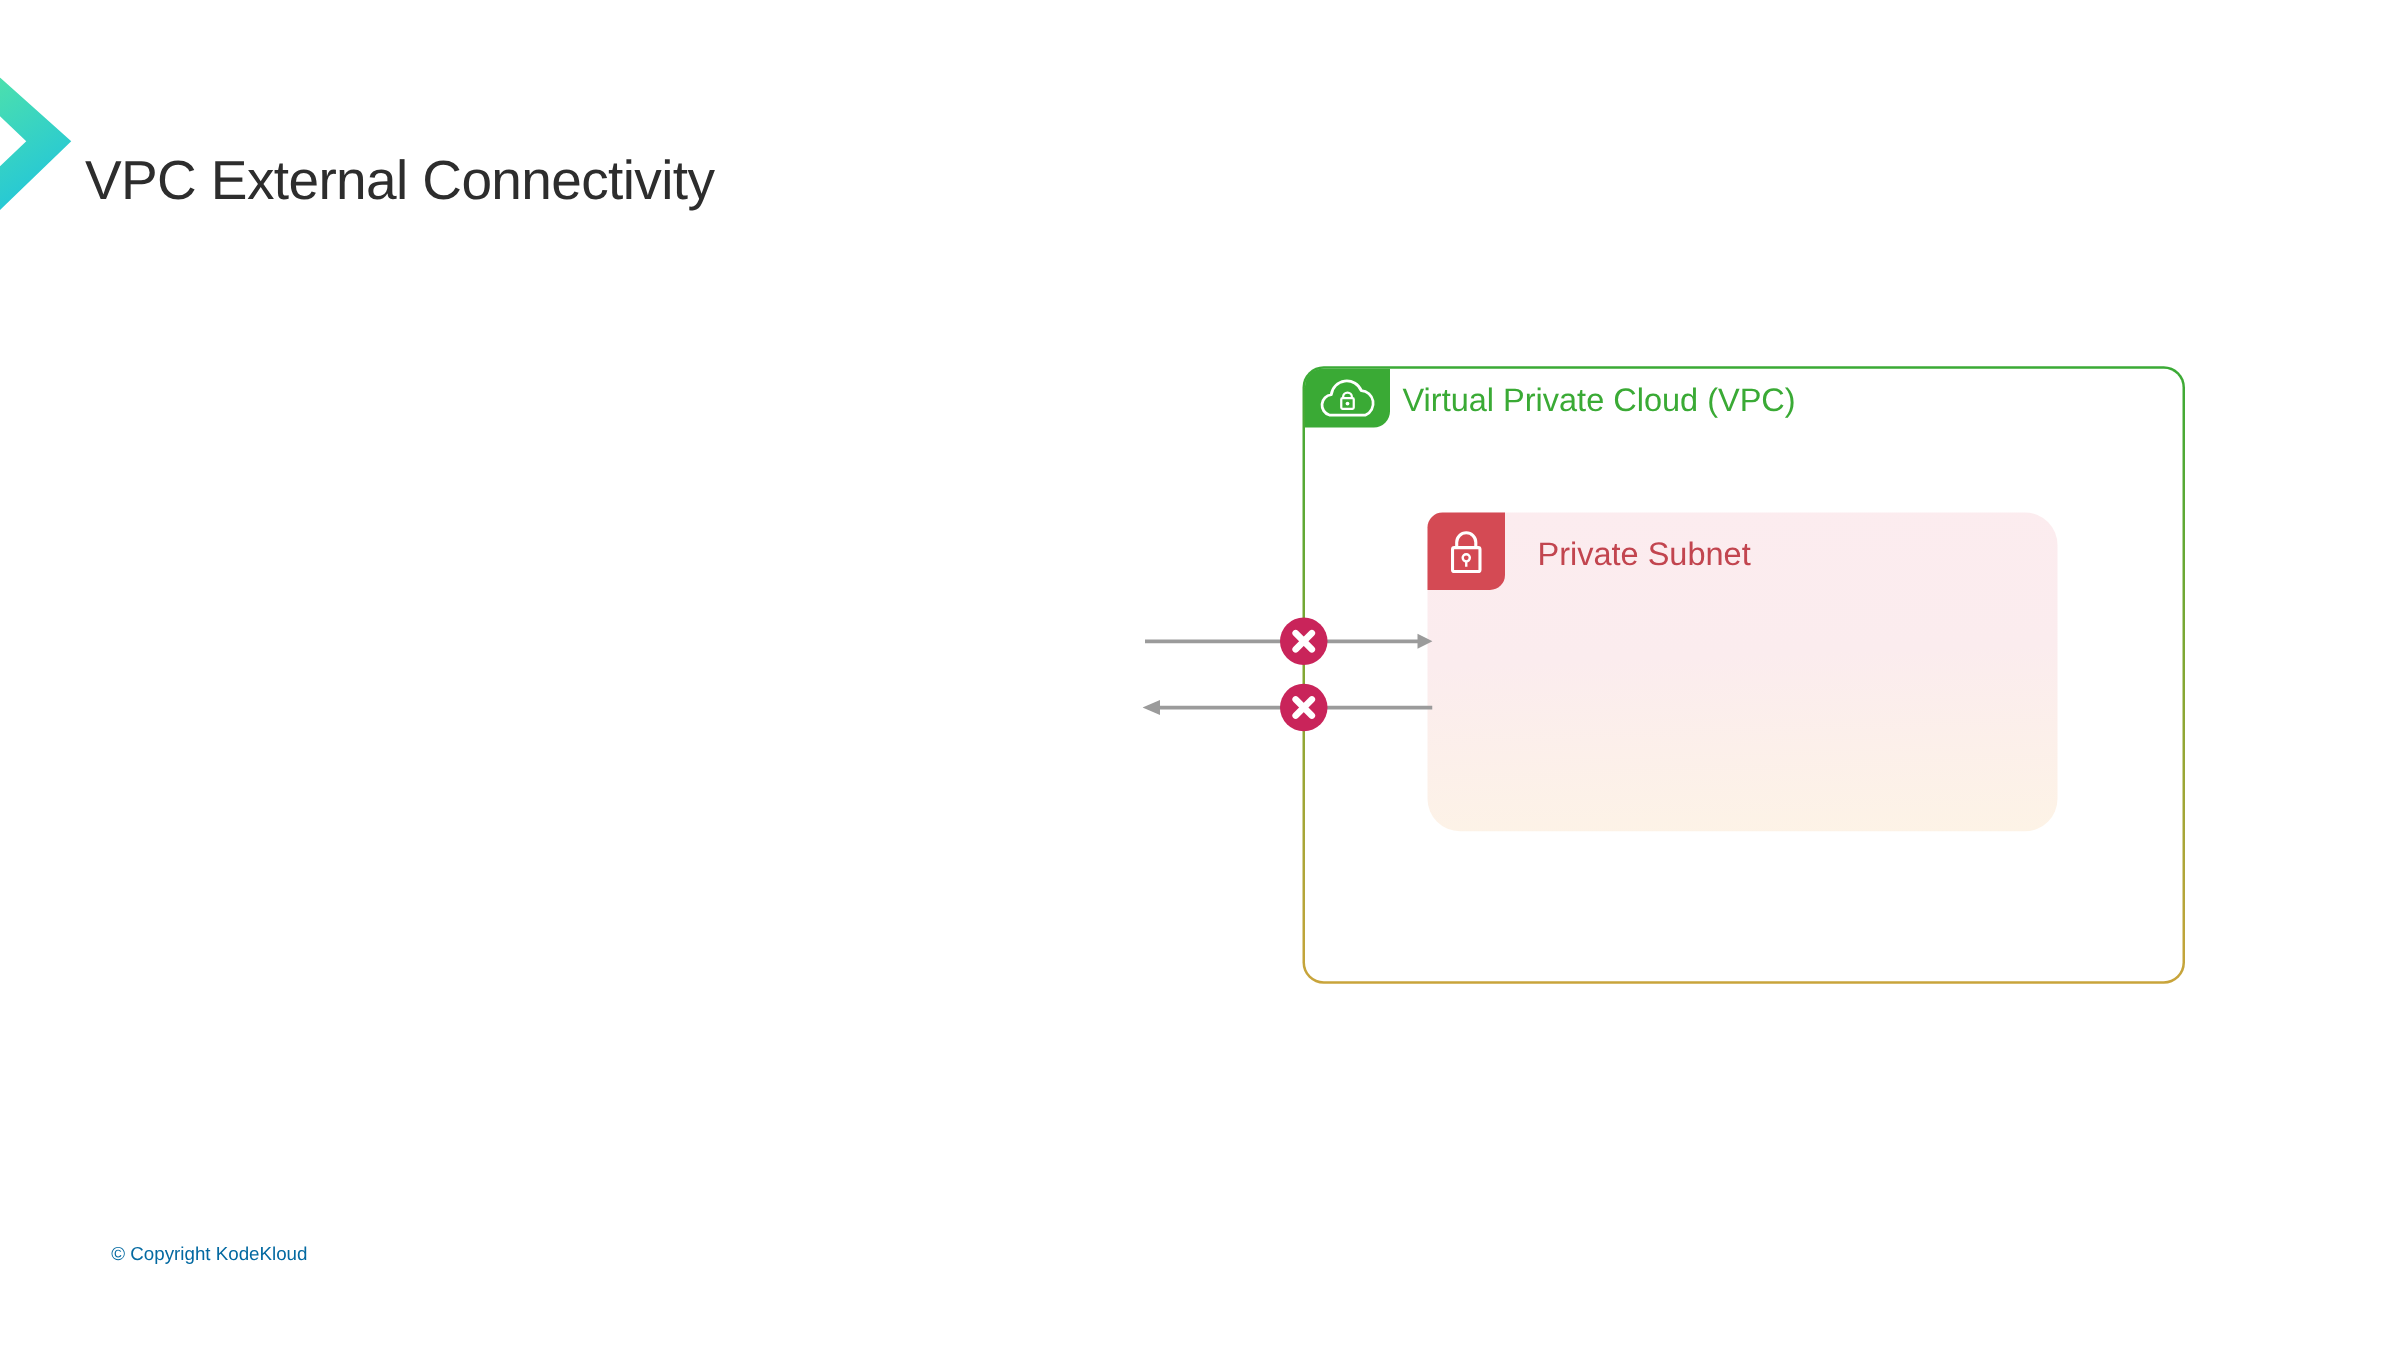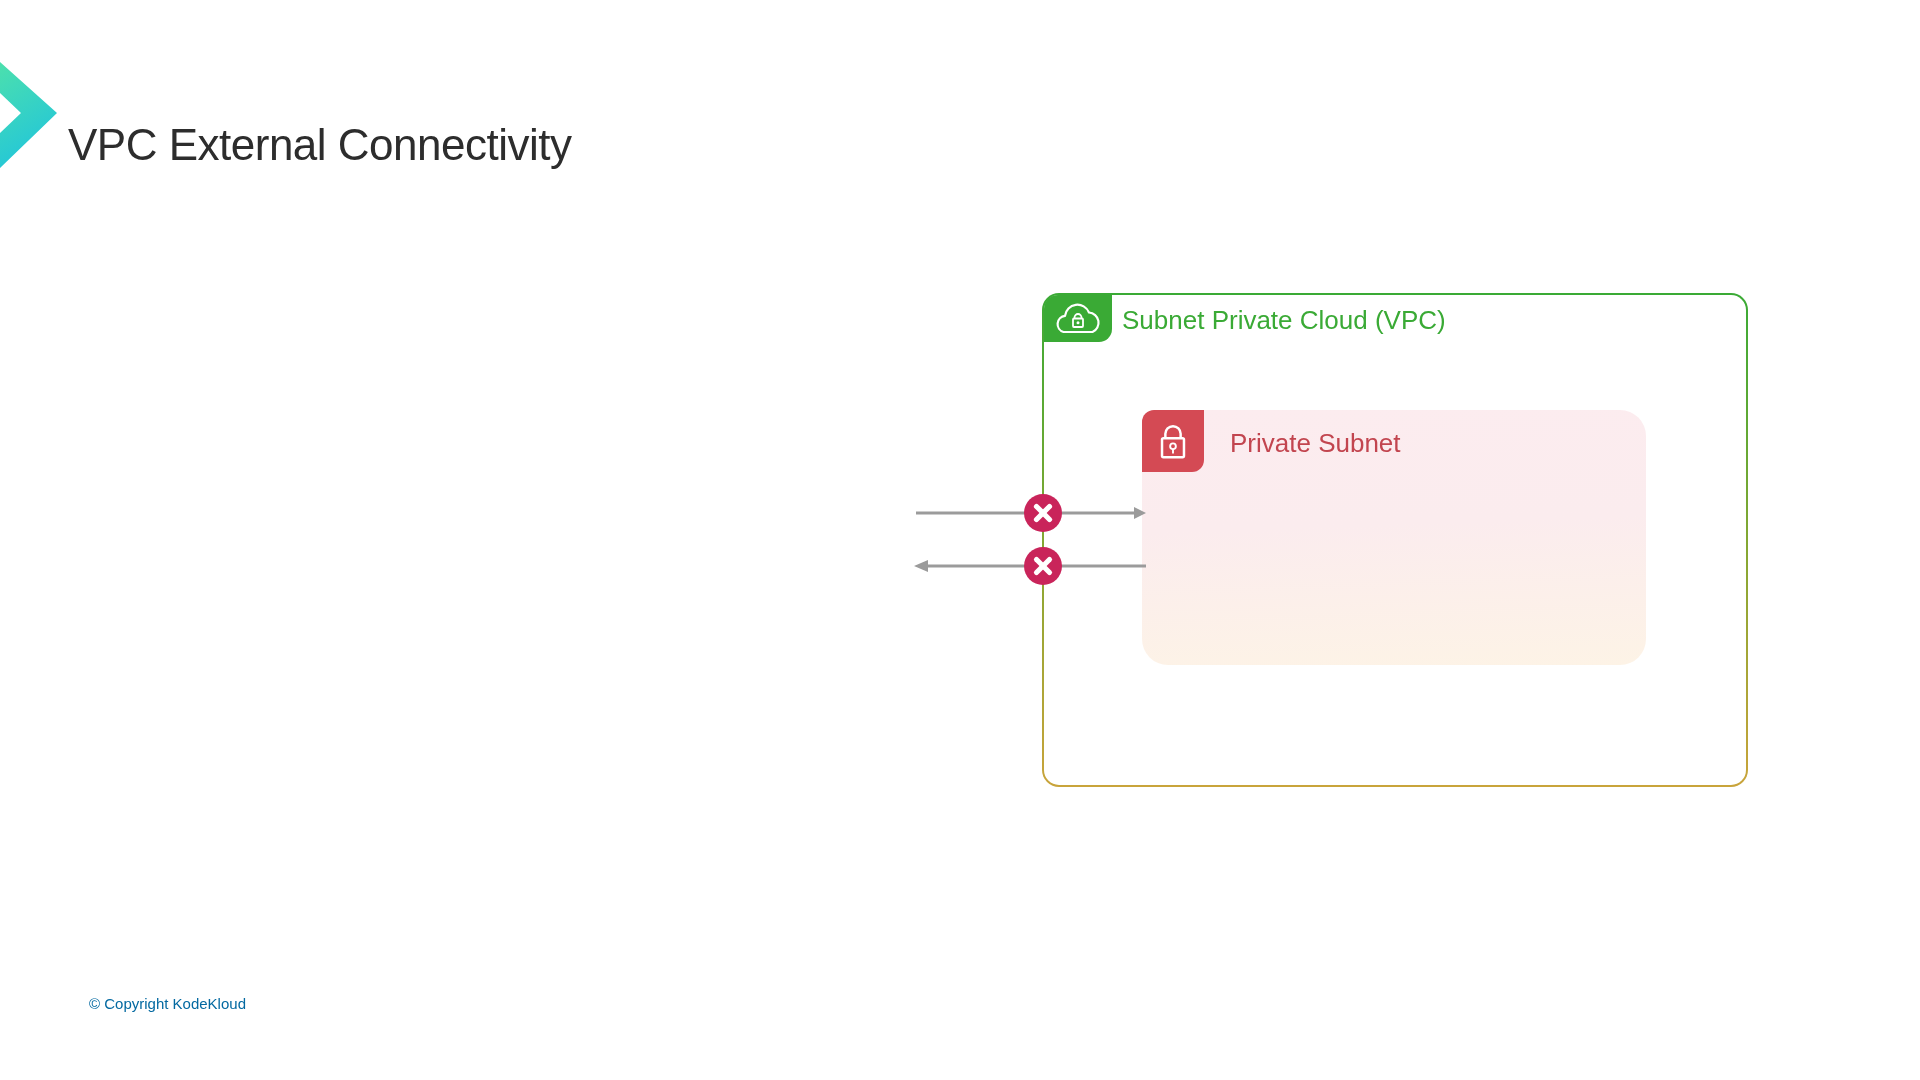--- a/index.html
+++ b/index.html
@@ -101,21 +101,21 @@
     <div class="vpc-inner"></div>
 
     <div class="vpc-tab">
       <svg width="52" height="36" viewBox="0 0 52 36" aria-hidden="true">
         <path d="M11.5 31 A 8.3 8.3 0 0 1 13 14.8 A 12.5 12.5 0 0 1 37 11.5 A 10.2 10.2 0 0 1 40.5 31 Z" fill="none" stroke="#ffffff" stroke-width="2.2" stroke-linejoin="round"></path>
         <path d="M22.5 17.5 v-1 a3.5 3.5 0 0 1 7 0 v1" fill="none" stroke="#ffffff" stroke-width="1.8"></path>
         <rect x="21" y="17.5" width="10" height="8.5" rx="1" fill="none" stroke="#ffffff" stroke-width="1.8"></rect>
         <circle cx="26" cy="21.8" r="1.5" fill="#ffffff"></circle>
       </svg>
     </div>
-    <div class="vpc-label">Subnet Private Cloud (VPC)</div>
+    <div class="vpc-label">Virtual Private Cloud (VPC)</div>
 
     <div class="subnet">
       <div class="subnet-tab">
         <svg width="42" height="42" viewBox="0 0 44 44" aria-hidden="true">
           <path d="M14 19 v-4.5 a8 8 0 0 1 16 0 V19" fill="none" stroke="#ffffff" stroke-width="2.6"></path>
           <rect x="10.5" y="19" width="23" height="20" rx="1.5" fill="none" stroke="#ffffff" stroke-width="2.6"></rect>
           <circle cx="22" cy="27.5" r="3" fill="none" stroke="#ffffff" stroke-width="2"></circle>
           <line x1="22" y1="30.5" x2="22" y2="35" stroke="#ffffff" stroke-width="2"></line>
         </svg>
       </div>

